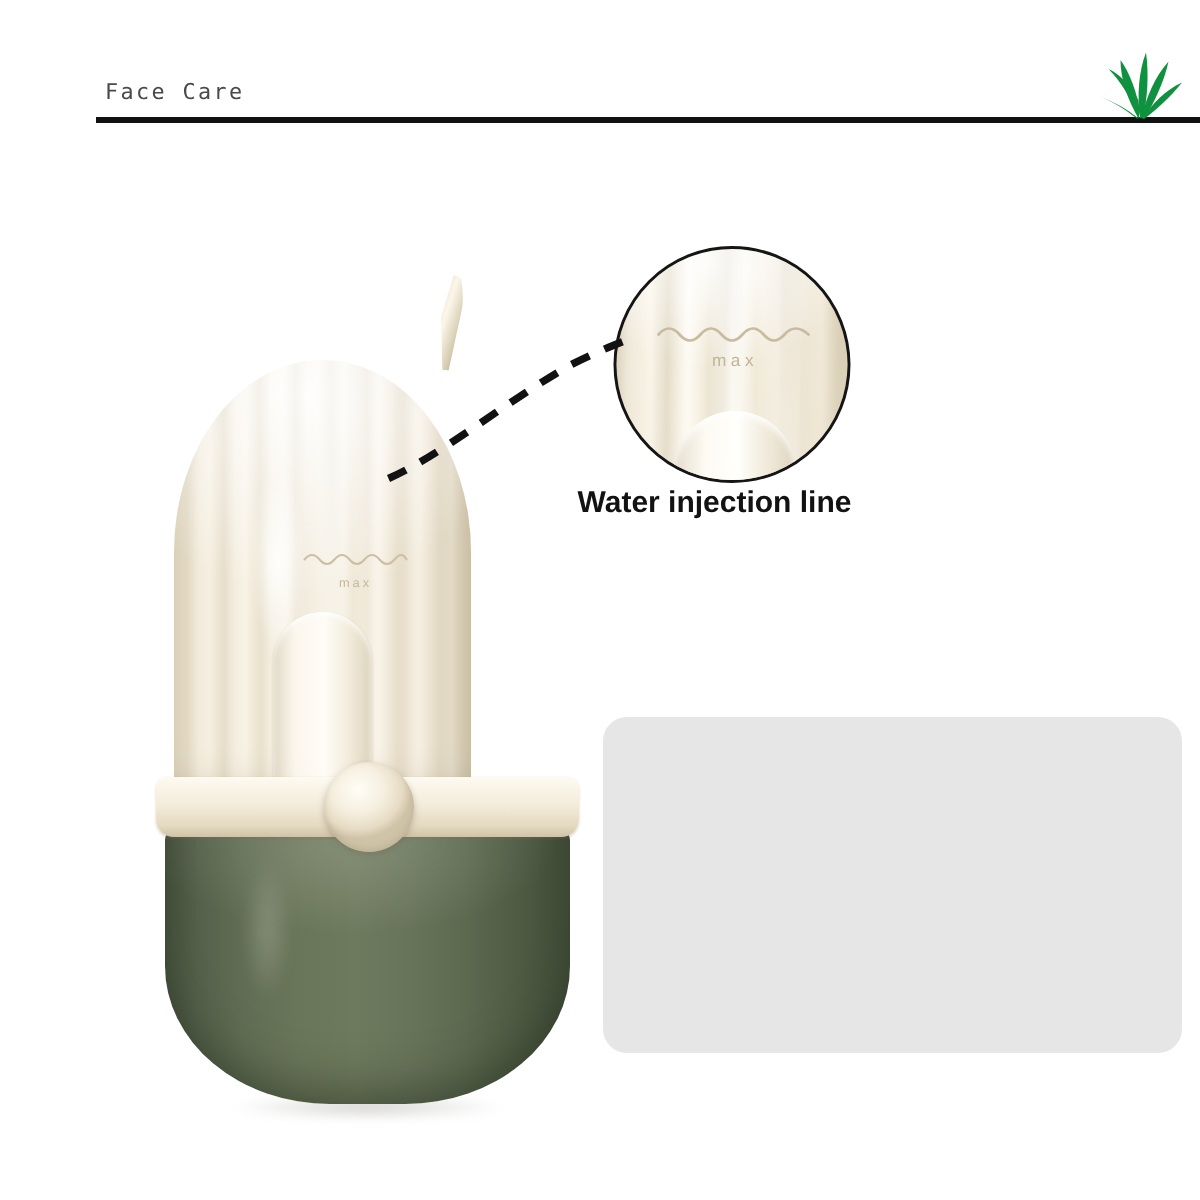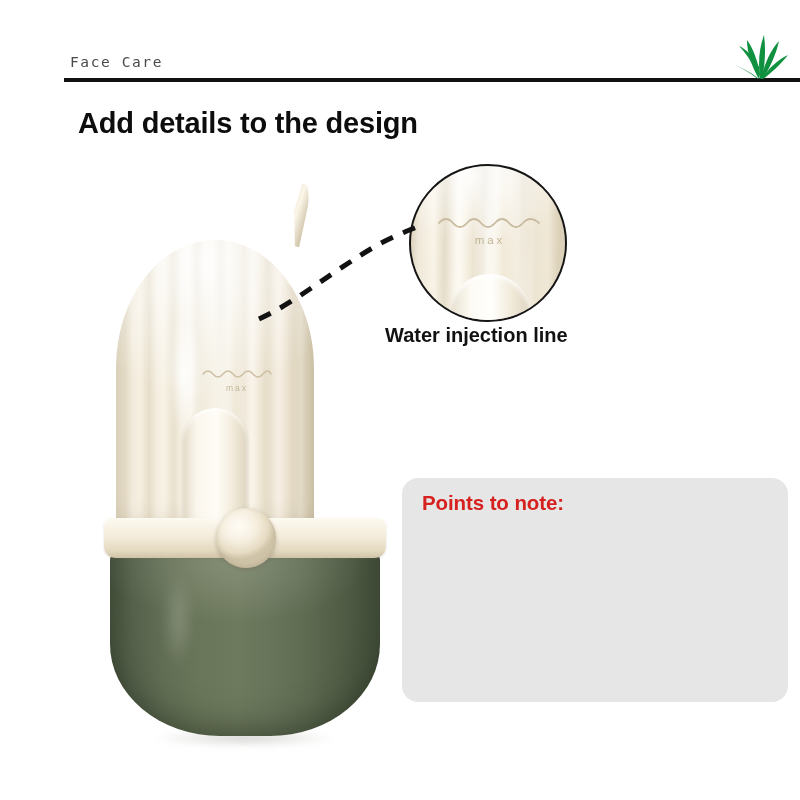--- a/index.html
+++ b/index.html
@@ -300,21 +300,20 @@
 </style>
 </head>
 <body>
 
 <div id="header-bar">
 
   <div id="eyebrow-label">Face Care</div>
 
   <div id="header-rule"></div>
 
-  <h1 id="page-title">Add details to the design</h1>
 
   <div id="brand-logo">
     <svg viewBox="0 0 64 58" width="64" height="58" aria-hidden="true">
       <g fill="#0f9140">
         <path d="M31 57 C26 44 20 33 11 24 C18 27 26 35 31 45 Z"></path>
         <path d="M31 57 C24 45 19 31 19 18 C25 26 30 40 32 52 Z"></path>
         <path d="M32 57 C30 42 31 26 36 13 C38 27 37 44 34 56 Z"></path>
         <path d="M33 57 C36 43 42 29 51 19 C48 33 41 47 35 57 Z"></path>
         <path d="M34 57 C40 47 49 38 60 33 C52 43 42 52 35 57 Z"></path>
         <path d="M30 57 C22 51 13 45 4 42 C13 45 24 51 31 57 Z"></path>
@@ -368,14 +367,13 @@
 
 <div id="leader-line">
   <svg viewBox="0 0 180 130" width="180" height="130" aria-hidden="true">
     <path d="M4 124 C40 108 80 74 126 48 C142 40 152 36 162 32" fill="none" stroke="#121212" stroke-width="5" stroke-dasharray="13 11" stroke-linecap="butt"></path>
   </svg>
 </div>
 
 <div id="callout-label">Water injection line</div>
 
 <div id="note-panel">
-  <p id="note-heading">Points to note:</p>
 </div>
 
 </body></html>

